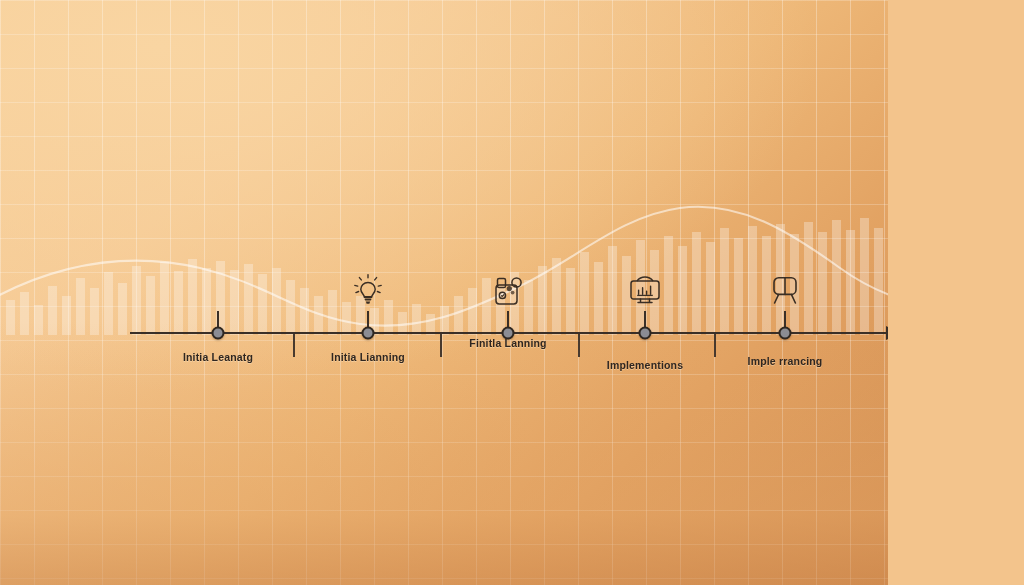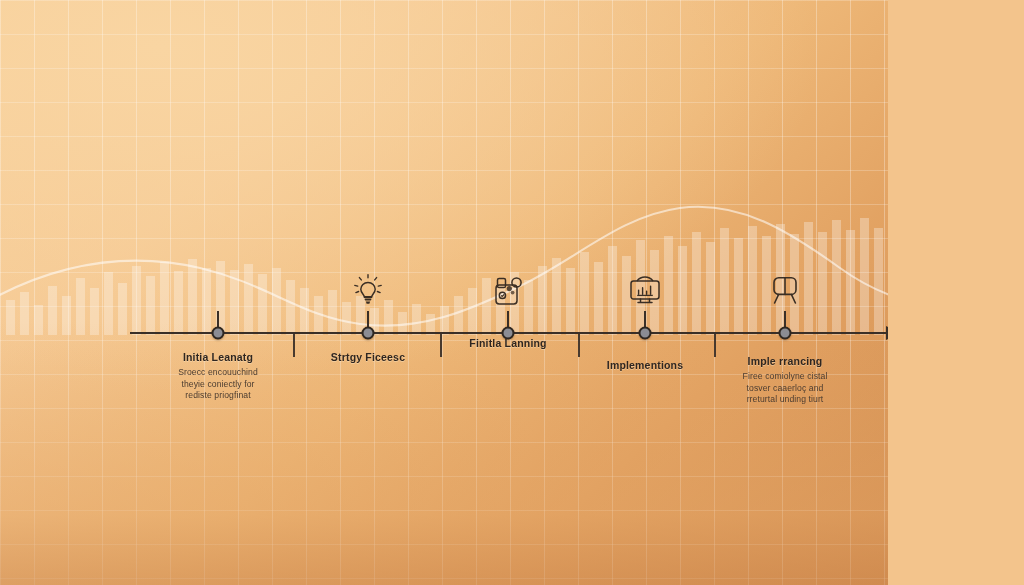--- a/index.html
+++ b/index.html
@@ -173,38 +173,33 @@
       <div class="tick" style="left: 440px; top: 333px; height: 24px;"></div>
       <div class="tick" style="left: 578px; top: 333px; height: 24px;"></div>
       <div class="tick" style="left: 714px; top: 333px; height: 24px;"></div>
     </div>
   <div id="milestones">
       <div class="node" style="left: 218px; top: 333px; width: 0px;">
         <div class="node-stem" style="height: 22px; top: -22px;"></div>
         <div class="node-dot"></div>
         <div class="node-label" style="top: 18px;">
           <div class="node-title">Initia Leanatg</div>
-          <div class="node-desc">
-            <div>Sroecc encouuchind</div>
-            <div>theyie coniectly for</div>
-            <div>rediste priogfinat</div>
-          </div>
         </div>
       </div>
       <div class="node" style="left: 368px; top: 333px; width: 0px;">
         <div class="node-stem" style="height: 22px; top: -22px;"></div>
         <div class="node-dot"></div>
         <div class="node-icon" style="top: -60px;"><svg width="30" height="32" viewBox="0 0 30 32" fill="none" stroke="#3a2e24" stroke-width="1.5" stroke-linecap="round">
       <path d="M15 9.5c-4.1 0-7.2 3-7.2 6.8 0 2.6 1.5 4.1 2.5 5.3.6.8.9 1.4.9 2.2h7.6c0-.8.3-1.4.9-2.2 1-1.2 2.5-2.7 2.5-5.3 0-3.8-3.1-6.8-7.2-6.8z" fill="none"></path>
       <path d="M11.7 24.4h6.6M12.4 26.6h5.2" stroke-width="1.6"></path>
       <path d="M12.9 28.6h4.2l-.7 2.1h-2.8z" fill="#3a2e24" stroke="none"></path>
       <path d="M15 1.6v3.2M6.4 4.6l1.9 2.3M23.6 4.6l-1.9 2.3M1.8 12.4l2.9.7M28.2 12.4l-2.9.7M2.9 19.6l2.7-1.1M27.1 19.6l-2.7-1.1" stroke-width="1.4"></path>
     </svg></div>
         <div class="node-label" style="top: 18px;">
-          <div class="node-title">Strtgy Ficeesc</div>
+          <div class="node-title">Initia Lianning</div>
         </div>
       </div>
       <div class="node" style="left: 508px; top: 333px; width: 0px;">
         <div class="node-stem" style="height: 22px; top: -22px;"></div>
         <div class="node-dot"></div>
         <div class="node-icon" style="top: -60px;"><svg width="36" height="36" viewBox="0 0 36 36" fill="none" stroke="#3a2e24" stroke-width="1.5">
       <rect x="6" y="12" width="21" height="19" rx="3.2"></rect>
       <rect x="7.5" y="5.5" width="8" height="9" rx="1.6" fill="none"></rect>
       <circle cx="26.5" cy="9.5" r="4.6"></circle>
       <circle cx="19.3" cy="15.6" r="2.6" fill="#3a2e24" stroke="none" opacity="0.85"></circle>
@@ -235,22 +230,17 @@
       <div class="node" style="left: 785px; top: 333px; width: 0px;">
         <div class="node-stem" style="height: 22px; top: -22px;"></div>
         <div class="node-dot"></div>
         <div class="node-icon" style="top: -60px;"><svg width="36" height="34" viewBox="0 0 36 34" fill="none" stroke="#3a2e24" stroke-width="1.6" stroke-linecap="round">
       <path d="M7 9.5C7 6.9 9.1 4.8 11.7 4.8h12.6C26.9 4.8 29 6.9 29 9.5v7.2c0 2.6-2.1 4.7-4.7 4.7H11.7A4.7 4.7 0 0 1 7 16.7z"></path>
       <path d="M18 4.8v16.6"></path>
       <path d="M11.5 21.6L7.6 30M24.5 21.6L28.4 30"></path>
     </svg></div>
         <div class="node-label" style="top: 6px; margin-top: 16px;">
           <div class="node-title">Imple rrancing</div>
-          <div class="node-desc">
-            <div>Firee comiolyne cistal</div>
-            <div>tosver caaerloç and</div>
-            <div>rreturtal unding tiurt</div>
-          </div>
         </div>
       </div>
     </div>
 
 </div>
 
 </body></html>

